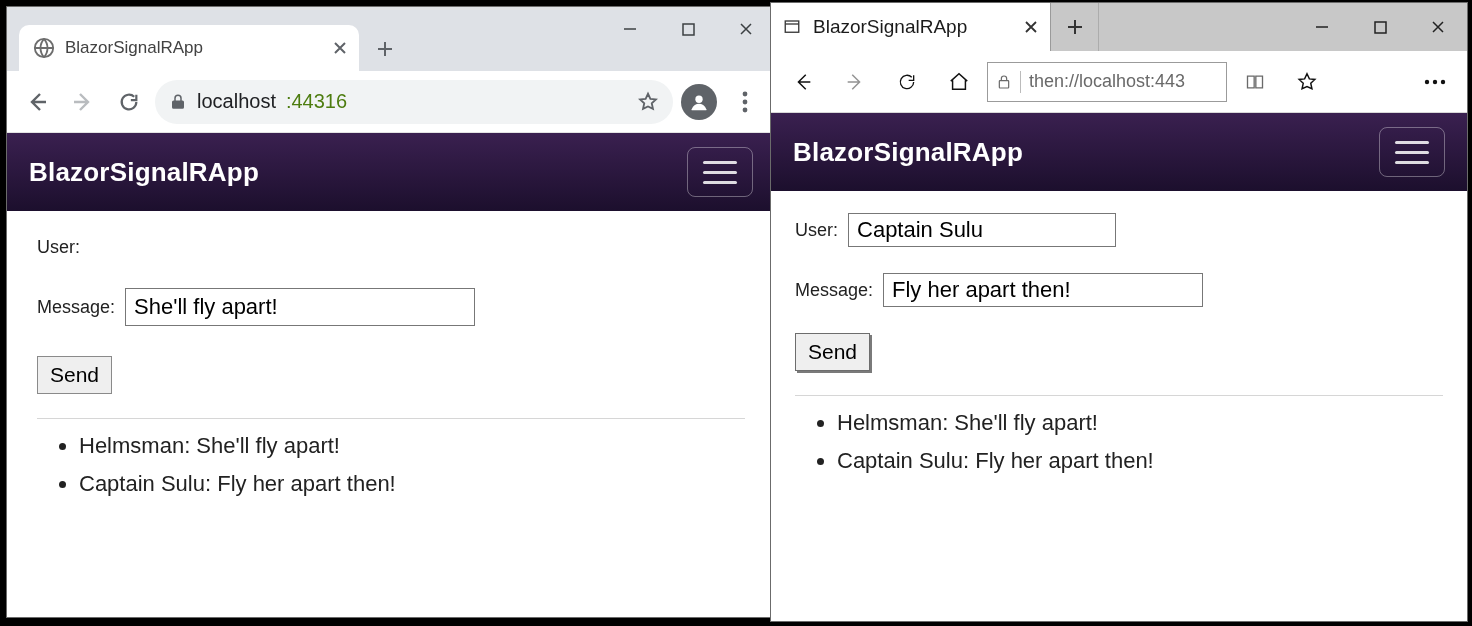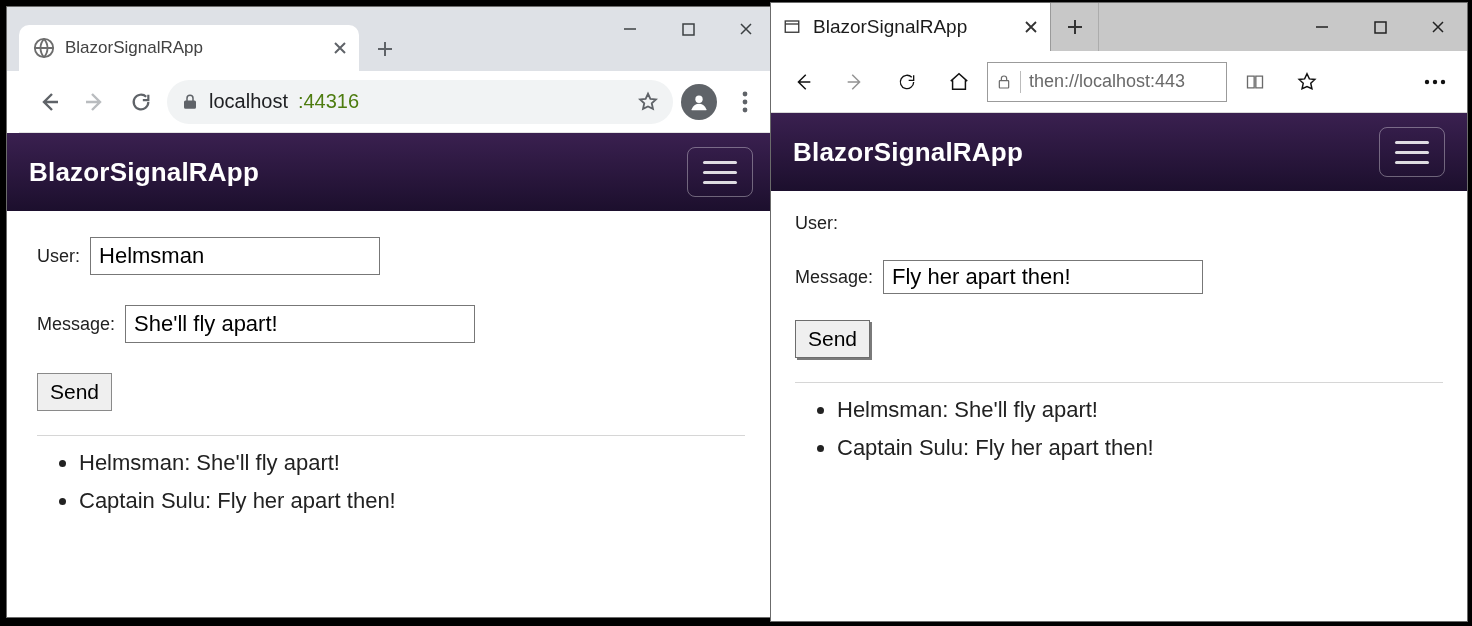--- a/index.html
+++ b/index.html
@@ -61,21 +61,20 @@
     color: #3c4043; font-size: 16px;
   }
   .chrome-toolbar {
     height: 62px;
     background: #fff;
     display: flex;
     align-items: center;
     padding: 0 10px;
     gap: 6px;
     border-bottom: 1px solid #e3e3e3;
-    margin-left: 12px;
   }
   .ct-btn {
     width: 40px; height: 40px; display: flex; align-items: center; justify-content: center;
     color: #5f6368; border-radius: 50%;
   }
   .ct-btn.disabled { color: #b9bcbf; }
   .omnibox {
     flex: 1 1 auto;
     height: 44px;
     background: #f1f3f4;
@@ -288,21 +287,20 @@
 
     <div class="navbar">
       <div class="brand">BlazorSignalRApp</div>
       <div class="hamburger">
           <div></div>
         </div>
     </div>
     <div class="page">
       <div class="row">
         <span class="label">User:</span>
-        <input class="txt" style="width: 290px;" value="Helmsman">
       </div>
       <div class="row">
         <span class="label">Message:</span>
         <input class="txt" style="width: 350px;" value="She'll fly apart!">
       </div>
       <button class="btn">Send</button>
       <hr class="sep">
       <ul class="messages">
         <li>Helmsman: She'll fly apart!</li>
         <li>Captain Sulu: Fly her apart then!</li>
@@ -403,20 +401,21 @@
 
     <div class="navbar">
       <div class="brand">BlazorSignalRApp</div>
       <div class="hamburger">
           <div></div>
         </div>
     </div>
     <div class="page" style="padding:22px 24px 10px 24px">
       <div class="row" style="margin-bottom:26px">
         <span class="label">User:</span>
+        <input class="txt" style="width: 268px; height: 34px;" value="Captain Sulu">
       </div>
       <div class="row" style="margin-bottom:26px">
         <span class="label">Message:</span>
         <input class="txt" style="width: 320px; height: 34px;" value="Fly her apart then!">
       </div>
       <button class="btn edge-style">Send</button>
       <hr class="sep">
       <ul class="messages">
         <li>Helmsman: She'll fly apart!</li>
         <li>Captain Sulu: Fly her apart then!</li>

